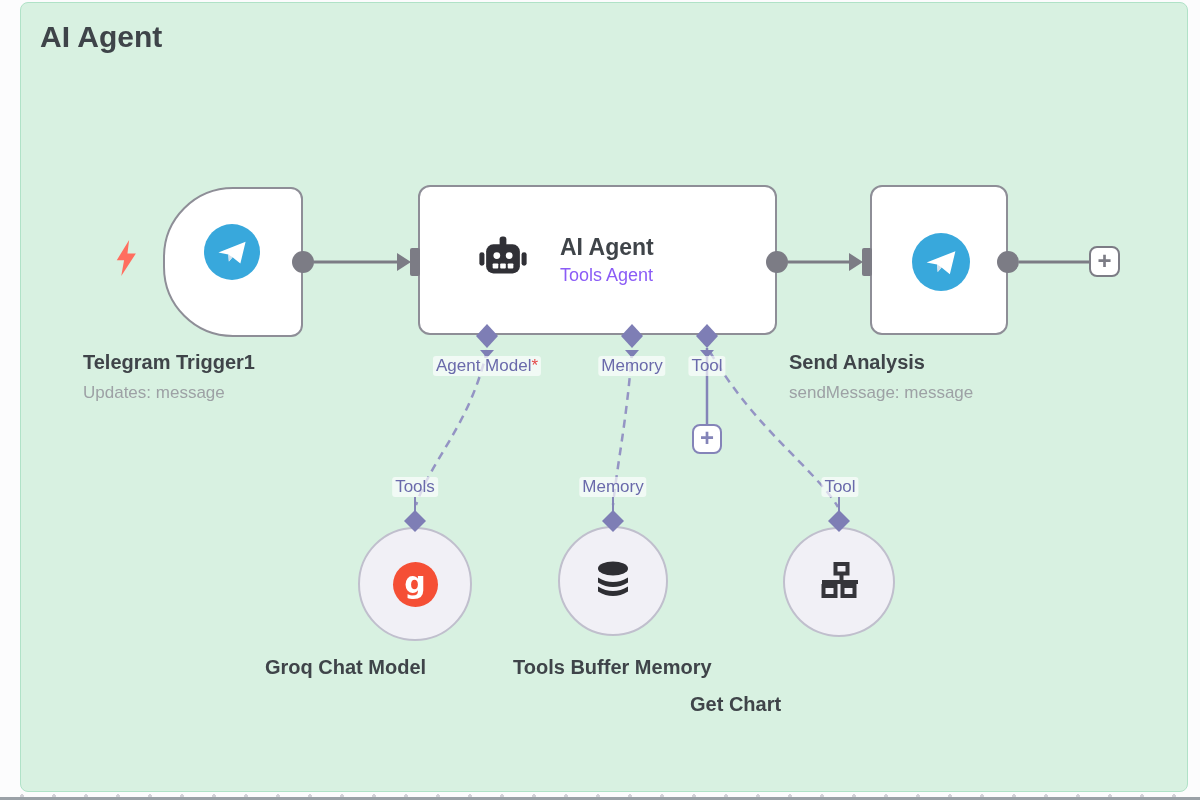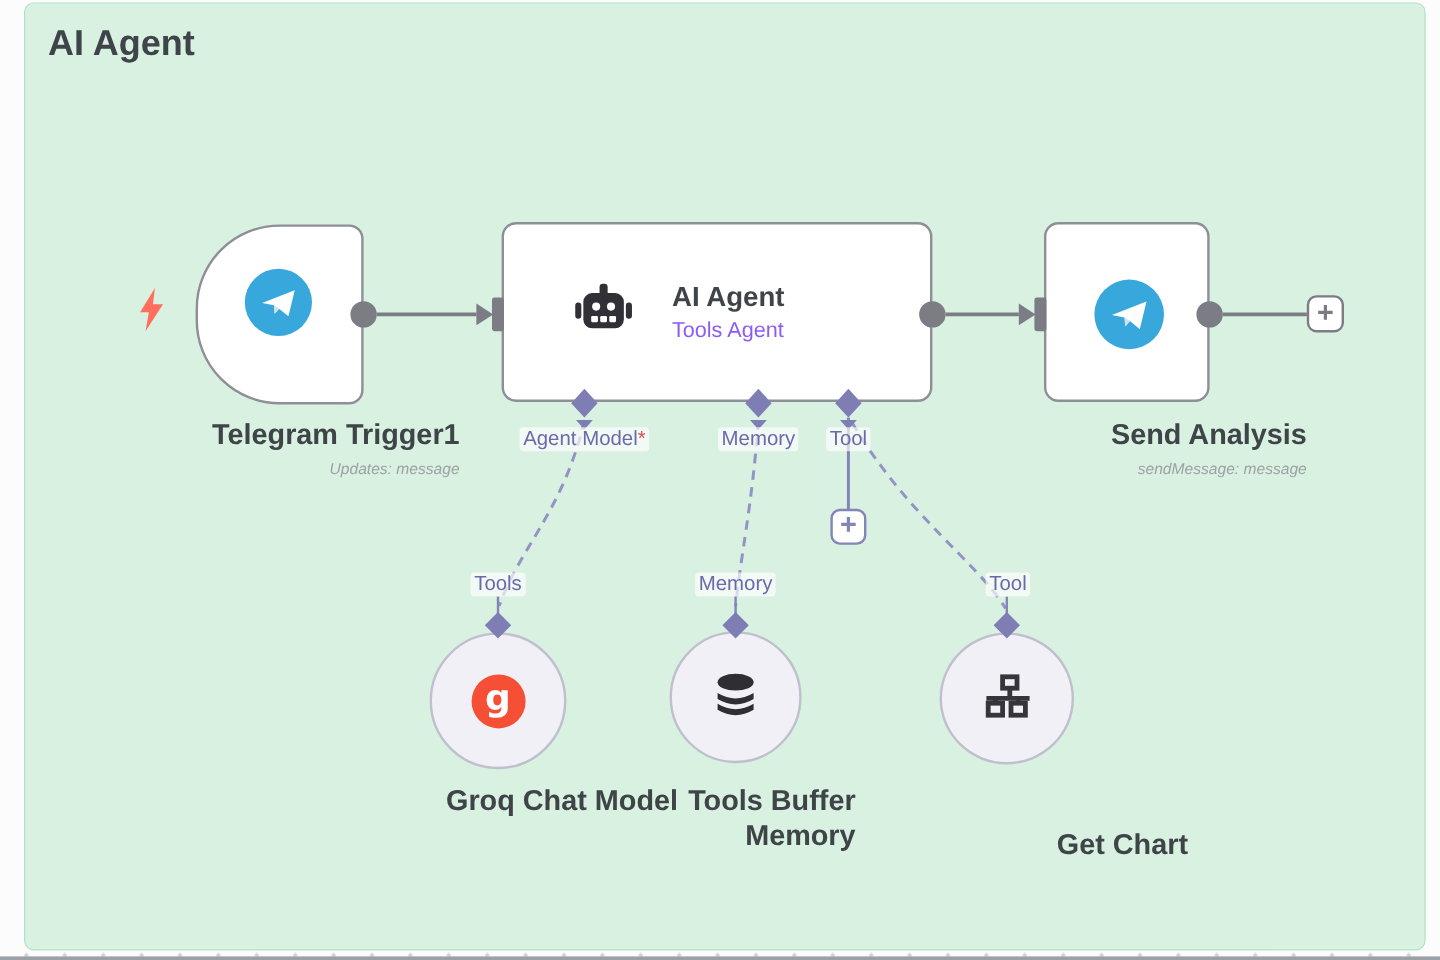--- a/index.html
+++ b/index.html
@@ -24,23 +24,23 @@
   .node-agent{left:418px;top:185px;width:359px;height:150px;border-radius:12px;}
   .node-send{left:870px;top:185px;width:138px;height:150px;border-radius:12px;}
   .tg-circle{
     position:absolute;border-radius:50%;background:#38a8dc;display:flex;align-items:center;justify-content:center;
   }
   .agent-content{position:absolute;left:56px;top:0;height:100%;display:flex;align-items:center;gap:30px;}
   .agent-texts{display:flex;flex-direction:column;gap:4px;}
   .agent-title{font-size:23px;font-weight:bold;color:#3f4449;}
   .agent-sub{font-size:18px;color:#8b5cf6;}
   .node-label{
-    position:absolute;text-align:right;z-index:3;color:#3f4449;font-size:24px;font-weight:bold;line-height:29px;
-  }
-  .node-sublabel{position:absolute;text-align:right;z-index:3;color:#9da1a5;font-size:13px;font-style:italic;}
+    position:absolute;text-align:left;z-index:3;color:#3f4449;font-size:20px;font-weight:bold;line-height:29px;
+  }
+  .node-sublabel{position:absolute;text-align:left;z-index:3;color:#9da1a5;font-size:17px;}
   .subnode{
     position:absolute;border-radius:50%;background:#f1f0f6;border:2px solid #c0bfcd;
     box-sizing:border-box;display:flex;align-items:center;justify-content:center;z-index:2;
   }
   .groq-badge{
     width:45px;height:45px;border-radius:50%;background:#f54f35;display:flex;align-items:center;justify-content:center;
     color:#ffffff;font-size:30px;font-weight:bold;font-family:"DejaVu Sans",sans-serif;padding-bottom:4px;box-sizing:border-box;
   }
   .chip{
     position:absolute;transform:translateX(-50%);z-index:4;white-space:nowrap;

